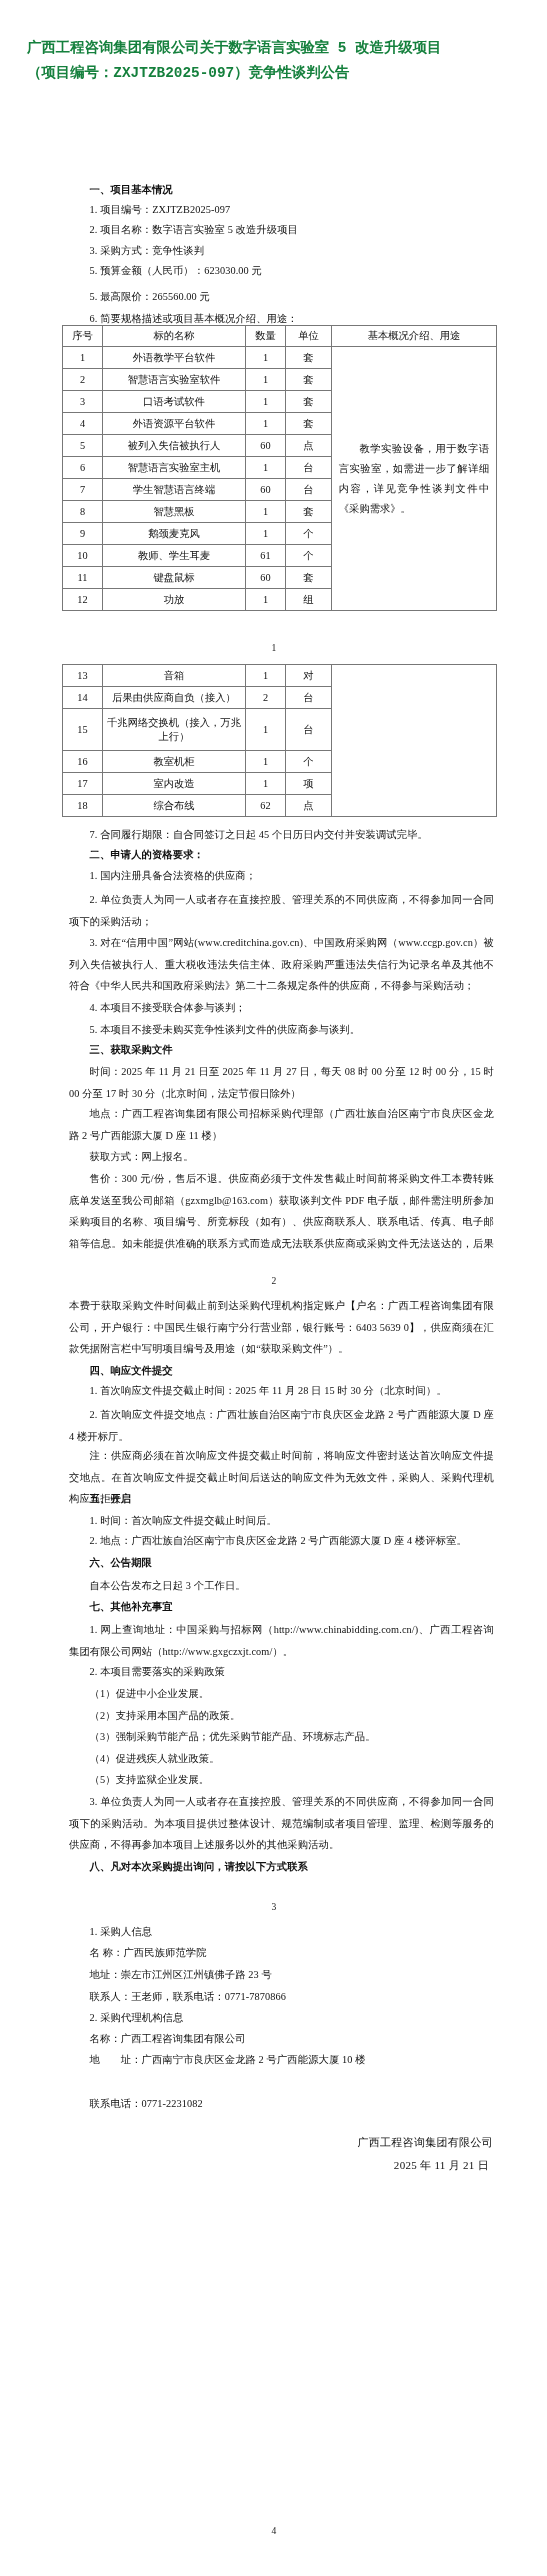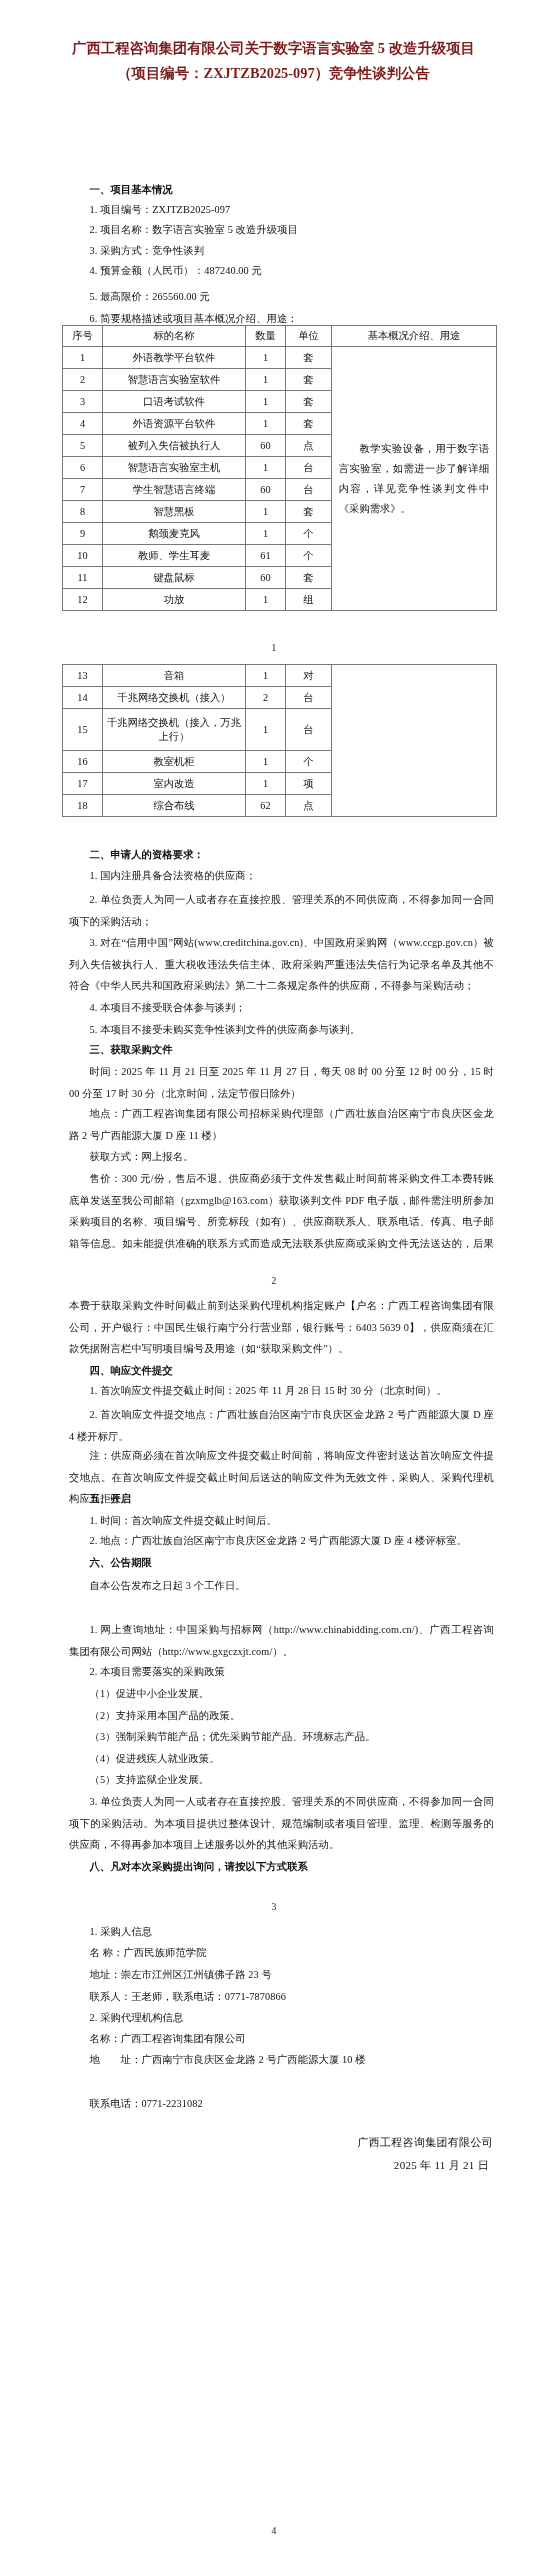--- a/index.html
+++ b/index.html
@@ -6,22 +6,23 @@
     margin: 0; padding: 0;
     width: 548px; height: 2576px;
     background: #ffffff;
     font-family: "Liberation Serif", "DejaVu Serif", serif;
     color: #111;
   }
   #doc { position: relative; width: 548px; height: 2576px; overflow: hidden; }
 
   .title {
     position: absolute; top: 36px; left: 27px; width: 493px;
-    text-align: center; font-weight: bold; font-size: 14.4px; line-height: 25px;
-    color: #7f1d1d;
+    text-align: left; font-weight: bold; font-size: 14.4px; line-height: 25px;
+    color: #15803d;
+    font-family: Liberation Mono, monospace;
   }
 
   .overview-box {
     position: absolute; left: 66px; top: 105px; width: 429px; height: 68px;
     border: 0.7px solid #555; box-sizing: border-box; padding: 2.7px 6.8px;
   }
   .overview-text {
     margin: 0; font-size: 10.3px; line-height: 21px;
     text-align: justify; text-indent: 2em;
   }
@@ -66,21 +67,21 @@
   <div class="title">
     <div>广西工程咨询集团有限公司关于数字语言实验室 5 改造升级项目</div>
     <div>（项目编号：ZXJTZB2025-097）竞争性谈判公告</div>
   </div>
 
 
   <div class="para bold" style="top:179px">一、项目基本情况</div>
   <div class="para" style="top:199px">1. 项目编号：ZXJTZB2025-097</div>
   <div class="para" style="top:219px">2. 项目名称：数字语言实验室 5 改造升级项目</div>
   <div class="para" style="top:240px">3. 采购方式：竞争性谈判</div>
-  <div class="para" style="top:260px">4. 预算金额（人民币）：487240.00 元</div>
+  <div class="para" style="top:260px">5. 预算金额（人民币）：623030.00 元</div>
   <div class="para" style="top:286px">5. 最高限价：265560.00 元</div>
   <div class="para" style="top:308px">6. 简要规格描述或项目基本概况介绍、用途：</div>
 
   <table class="spec-table" id="table1" style="top:325px">
     <colgroup>
         <col style="width:40px">
         <col style="width:143px">
         <col style="width:40px">
         <col style="width:46px">
         <col style="width:165px">
@@ -184,21 +185,21 @@
     <tbody id="t2body">
         <tr style="height: 22px;">
           <td>13</td>
           <td>音箱</td>
           <td>1</td>
           <td>对</td>
           <td rowspan="6" class="note-cell"></td>
         </tr>
         <tr style="height: 22px;">
           <td>14</td>
-          <td>千兆网络交换机（接入）</td>
+          <td>后果由供应商自负（接入）</td>
           <td>2</td>
           <td>台</td>
         </tr>
         <tr style="height: 42px;">
           <td>15</td>
           <td>千兆网络交换机（接入，万兆上行）</td>
           <td>1</td>
           <td>台</td>
         </tr>
         <tr style="height: 22px;">
@@ -215,20 +216,21 @@
         </tr>
         <tr style="height: 22px;">
           <td>18</td>
           <td>综合布线</td>
           <td>62</td>
           <td>点</td>
         </tr>
       </tbody>
   </table>
 
+  <div class="para" style="top:824px">7. 合同履行期限：自合同签订之日起 45 个日历日内交付并安装调试完毕。</div>
   <div class="para bold" style="top:844px">二、申请人的资格要求：</div>
   <div class="para" style="top:865px">1. 国内注册具备合法资格的供应商；</div>
   <div class="para" style="top:889px">2. 单位负责人为同一人或者存在直接控股、管理关系的不同供应商，不得参加同一合同项下的采购活动；</div>
   <div class="para" style="top:932px">3. 对在“信用中国”网站(www.creditchina.gov.cn)、中国政府采购网（www.ccgp.gov.cn）被列入失信被执行人、重大税收违法失信主体、政府采购严重违法失信行为记录名单及其他不符合《中华人民共和国政府采购法》第二十二条规定条件的供应商，不得参与采购活动；</div>
   <div class="para" style="top:997px">4. 本项目不接受联合体参与谈判；</div>
   <div class="para" style="top:1019px">5. 本项目不接受未购买竞争性谈判文件的供应商参与谈判。</div>
   <div class="para bold" style="top:1039px">三、获取采购文件</div>
   <div class="para" style="top:1061px">时间：2025 年 11 月 21 日至 2025 年 11 月 27 日，每天 08 时 00 分至 12 时 00 分，15 时 00 分至 17 时 30 分（北京时间，法定节假日除外）</div>
   <div class="para" style="top:1103px">地点：广西工程咨询集团有限公司招标采购代理部（广西壮族自治区南宁市良庆区金龙路 2 号广西能源大厦 D 座 11 楼）</div>
   <div class="para" style="top:1146px">获取方式：网上报名。</div>
@@ -239,20 +241,21 @@
   <div class="para noindent" style="top:1295px">本费于获取采购文件时间截止前到达采购代理机构指定账户【户名：广西工程咨询集团有限公司，开户银行：中国民生银行南宁分行营业部，银行账号：6403 5639 0】，供应商须在汇款凭据附言栏中写明项目编号及用途（如“获取采购文件”）。</div>
   <div class="para bold" style="top:1360px">四、响应文件提交</div>
   <div class="para" style="top:1380px">1. 首次响应文件提交截止时间：2025 年 11 月 28 日 15 时 30 分（北京时间）。</div>
   <div class="para" style="top:1404px">2. 首次响应文件提交地点：广西壮族自治区南宁市良庆区金龙路 2 号广西能源大厦 D 座 4 楼开标厅。</div>
   <div class="para bold" style="top:1488px">五、开启</div>
   <div class="para" style="top:1445px">注：供应商必须在首次响应文件提交截止时间前，将响应文件密封送达首次响应文件提交地点。在首次响应文件提交截止时间后送达的响应文件为无效文件，采购人、采购代理机构应当拒收。</div>
   <div class="para" style="top:1510px">1. 时间：首次响应文件提交截止时间后。</div>
   <div class="para" style="top:1530px">2. 地点：广西壮族自治区南宁市良庆区金龙路 2 号广西能源大厦 D 座 4 楼评标室。</div>
   <div class="para bold" style="top:1552px">六、公告期限</div>
   <div class="para" style="top:1575px">自本公告发布之日起 3 个工作日。</div>
+  <div class="para bold" style="top:1596px">七、其他补充事宜</div>
   <div class="para" style="top:1619px">1. 网上查询地址：中国采购与招标网（http://www.chinabidding.com.cn/)、广西工程咨询集团有限公司网站（http://www.gxgczxjt.com/）。</div>
   <div class="para" style="top:1661px">2. 本项目需要落实的采购政策</div>
   <div class="para" style="top:1683px">（1）促进中小企业发展。</div>
   <div class="para" style="top:1705px">（2）支持采用本国产品的政策。</div>
   <div class="para" style="top:1726px">（3）强制采购节能产品；优先采购节能产品、环境标志产品。</div>
   <div class="para" style="top:1748px">（4）促进残疾人就业政策。</div>
   <div class="para" style="top:1769px">（5）支持监狱企业发展。</div>
   <div class="para" style="top:1791px">3. 单位负责人为同一人或者存在直接控股、管理关系的不同供应商，不得参加同一合同项下的采购活动。为本项目提供过整体设计、规范编制或者项目管理、监理、检测等服务的供应商，不得再参加本项目上述服务以外的其他采购活动。</div>
   <div class="para bold" style="top:1856px">八、凡对本次采购提出询问，请按以下方式联系</div>
 

